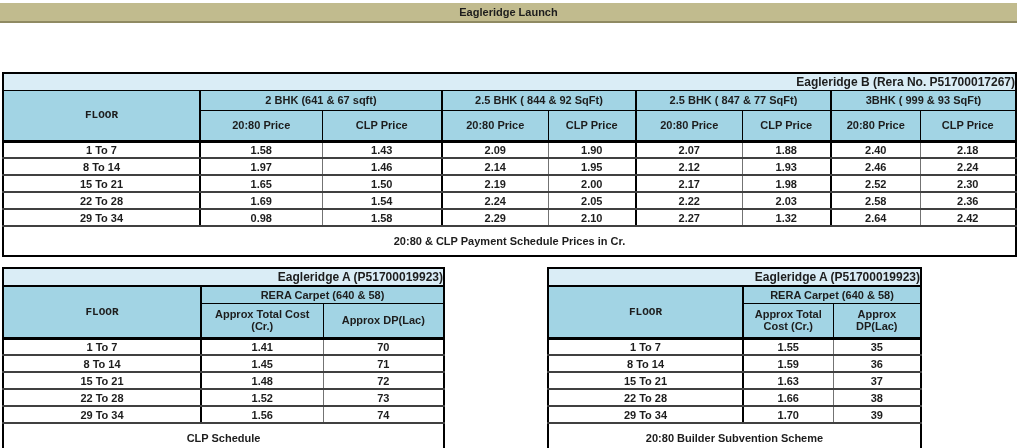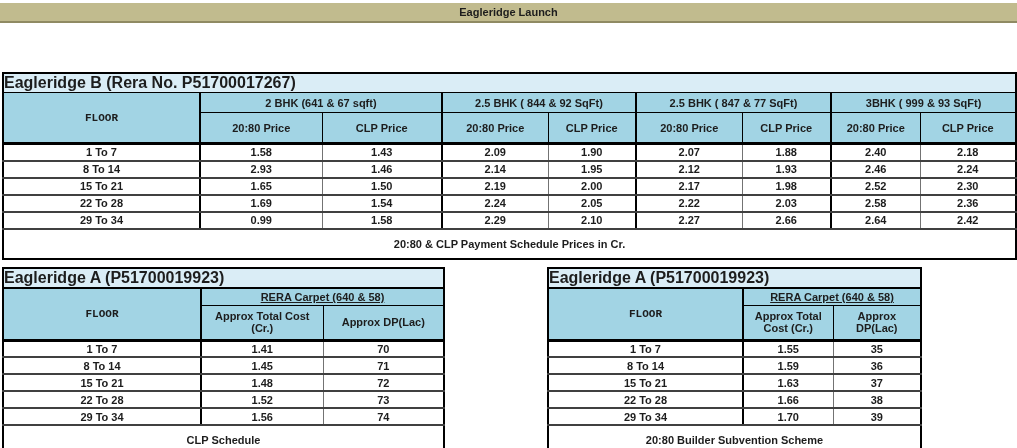--- a/index.html
+++ b/index.html
@@ -18,37 +18,37 @@
     font-size:11px;font-weight:bold;}
 
   table{border-collapse:collapse;table-layout:fixed;}
   td{overflow:hidden;}
 
   .tbl{position:absolute;border:2px solid var(--line-black);}
   #tableB{top:72px;left:2px;width:1013px;}
   #tableA1{top:267px;left:2px;width:441px;}
   #tableA2{top:267px;left:547px;width:373px;}
 
-  td.title{background:var(--title-bg);text-align:left;font-weight:bold;
-    font-size:16px;height:17px;border-bottom:1px solid var(--line-black);}
+  td.title{background:var(--title-bg);text-align:right;font-weight:bold;
+    font-size:12px;height:17px;border-bottom:1px solid var(--line-black);}
   td.hdr{background:var(--header-bg);text-align:center;font-weight:bold;
     font-size:11px;border:1px solid var(--line-black);}
   td.group{height:20px;}
   td.sub{height:31px;border-bottom:3px solid var(--line-black);padding:2px 3px;text-align:center;}
   td.floorhdr{border-bottom:3px solid var(--line-black);font-family:Liberation Mono, monospace;}
   td.cell{background:#ffffff;text-align:center;font-weight:bold;font-size:11px;
     height:17px;border-left:1px solid var(--line-gray);
     border-right:1px solid var(--line-gray);
     border-bottom:2px solid var(--row-sep);}
   td.gsep{border-left:2px solid var(--line-black) !important;}
   td.footer{background:#ffffff;text-align:center;font-weight:bold;font-size:11px;
     height:30px;border-top:2px solid var(--row-sep);}
 
   #tableA1 td.title,#tableA2 td.title{height:18px;border-bottom:2px solid var(--line-black);margin-top:32px;}
-  #tableA1 td.group,#tableA2 td.group{height:17px;text-decoration:underline;}
+  #tableA1 td.group,#tableA2 td.group{height:17px;}
   #tableA1 td.sub,#tableA2 td.sub{height:35px;}
 </style>
 </head>
 <body>
 
 <div class="banner">
   <span>Eagleridge Launch</span>
 </div>
 
 <table class="tbl" id="tableB">
@@ -90,21 +90,21 @@
     <td class="cell">1.43</td>
     <td class="cell gsep">2.09</td>
     <td class="cell">1.90</td>
     <td class="cell gsep">2.07</td>
     <td class="cell">1.88</td>
     <td class="cell gsep">2.40</td>
     <td class="cell">2.18</td>
   </tr>
   <tr>
     <td class="cell">8 To 14</td>
-    <td class="cell gsep">2.93</td>
+    <td class="cell gsep">1.97</td>
     <td class="cell">1.46</td>
     <td class="cell gsep">2.14</td>
     <td class="cell">1.95</td>
     <td class="cell gsep">2.12</td>
     <td class="cell">1.93</td>
     <td class="cell gsep">2.46</td>
     <td class="cell">2.24</td>
   </tr>
   <tr>
     <td class="cell">15 To 21</td>
@@ -123,26 +123,26 @@
     <td class="cell">1.54</td>
     <td class="cell gsep">2.24</td>
     <td class="cell">2.05</td>
     <td class="cell gsep">2.22</td>
     <td class="cell">2.03</td>
     <td class="cell gsep">2.58</td>
     <td class="cell">2.36</td>
   </tr>
   <tr>
     <td class="cell">29 To 34</td>
-    <td class="cell gsep">0.99</td>
+    <td class="cell gsep">0.98</td>
     <td class="cell">1.58</td>
     <td class="cell gsep">2.29</td>
     <td class="cell">2.10</td>
     <td class="cell gsep">2.27</td>
-    <td class="cell">2.66</td>
+    <td class="cell">1.32</td>
     <td class="cell gsep">2.64</td>
     <td class="cell">2.42</td>
   </tr>
   <tr>
     <td class="footer" colspan="9">20:80 &amp; CLP Payment Schedule Prices in Cr.</td>
   </tr>
 </tbody>
   </table>
 
 <table class="tbl" id="tableA1">

